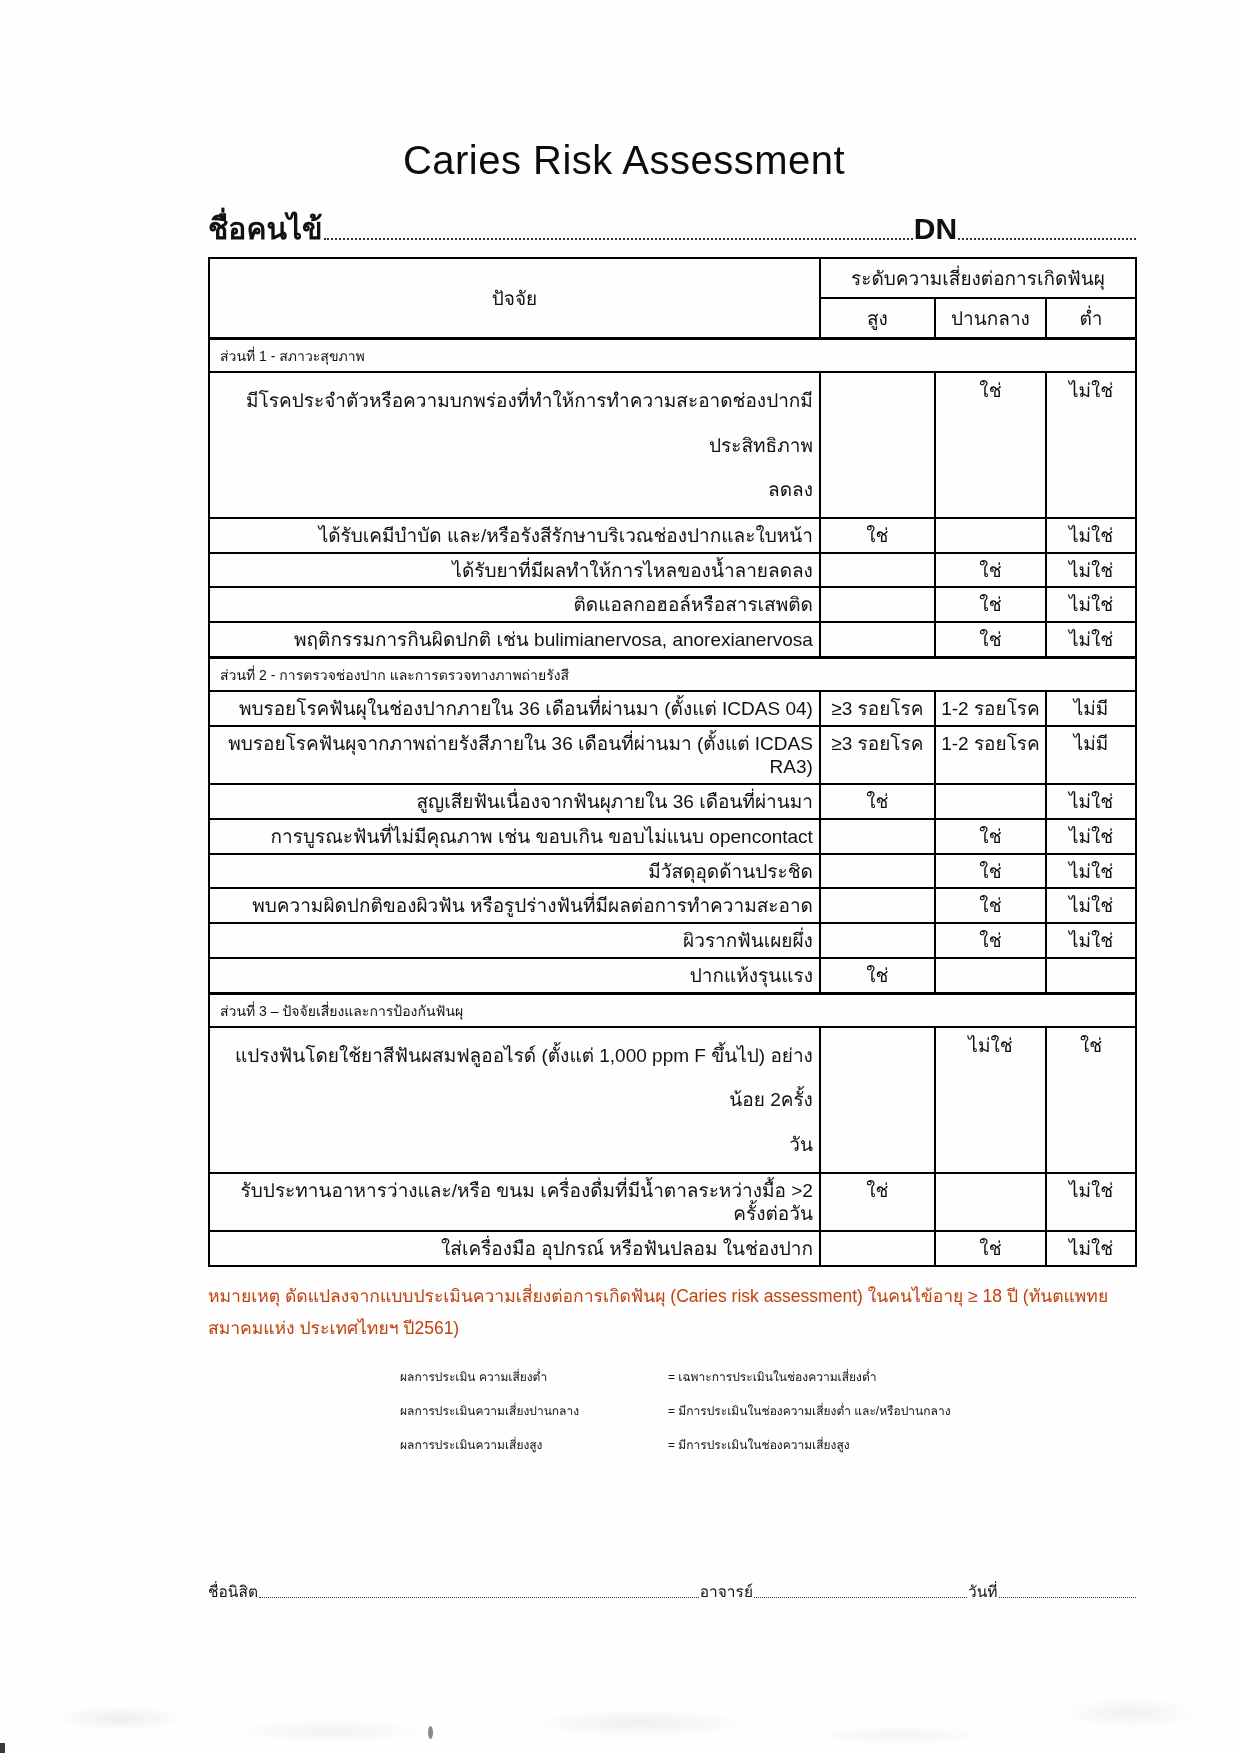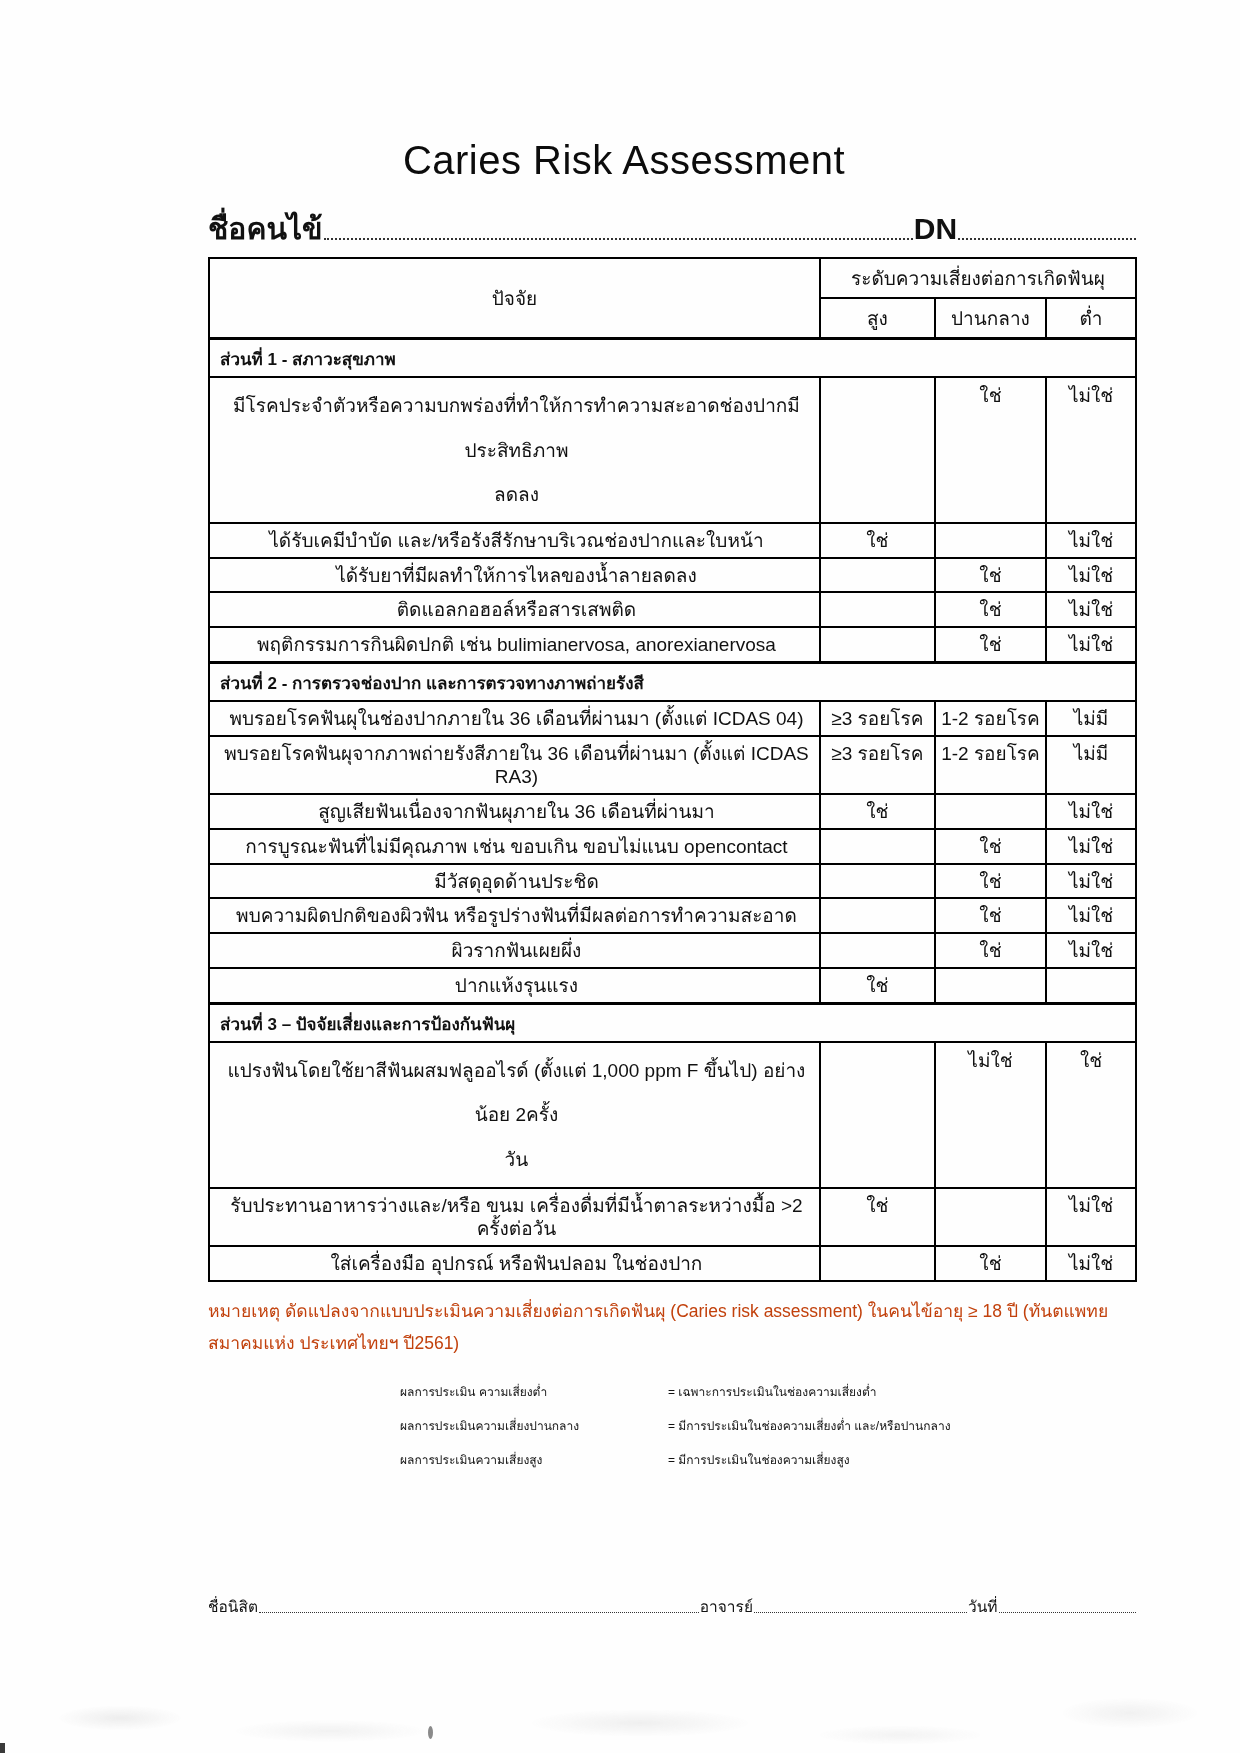--- a/index.html
+++ b/index.html
@@ -58,34 +58,34 @@
   table.risk, table.risk td, table.risk th {
     border: 2px solid #000;
   }
   table.risk thead th {
     font-weight: normal;
     text-align: center;
     padding: 4px 8px;
   }
   table.risk thead tr.lvl th { border-bottom: 3px solid #000; }
   td.factor-cell {
-    text-align: center;
+    text-align: right;
     padding: 5px 6px 4px 10px;
     white-space: pre-line;
     line-height: 1.25;
   }
   td.value-cell {
     text-align: center;
     padding: 5px 4px 4px 4px;
     line-height: 1.25;
     vertical-align: top;
   }
   tr.section-row td {
-    font-weight: bold;
-    font-size: 17px;
+    font-weight: normal;
+    font-size: 14px;
     padding: 5px 6px 4px 10px;
     border-top-width: 3px;
   }
   tr.tall td.factor-cell { line-height: 2.35; padding-top: 6px; padding-bottom: 4px; }
   tr.tall td.value-cell  { padding-top: 6px; }
   
   .footnote {
     margin: 13px 0 0 0;
     font-size: 17.5px;
     line-height: 1.85;

